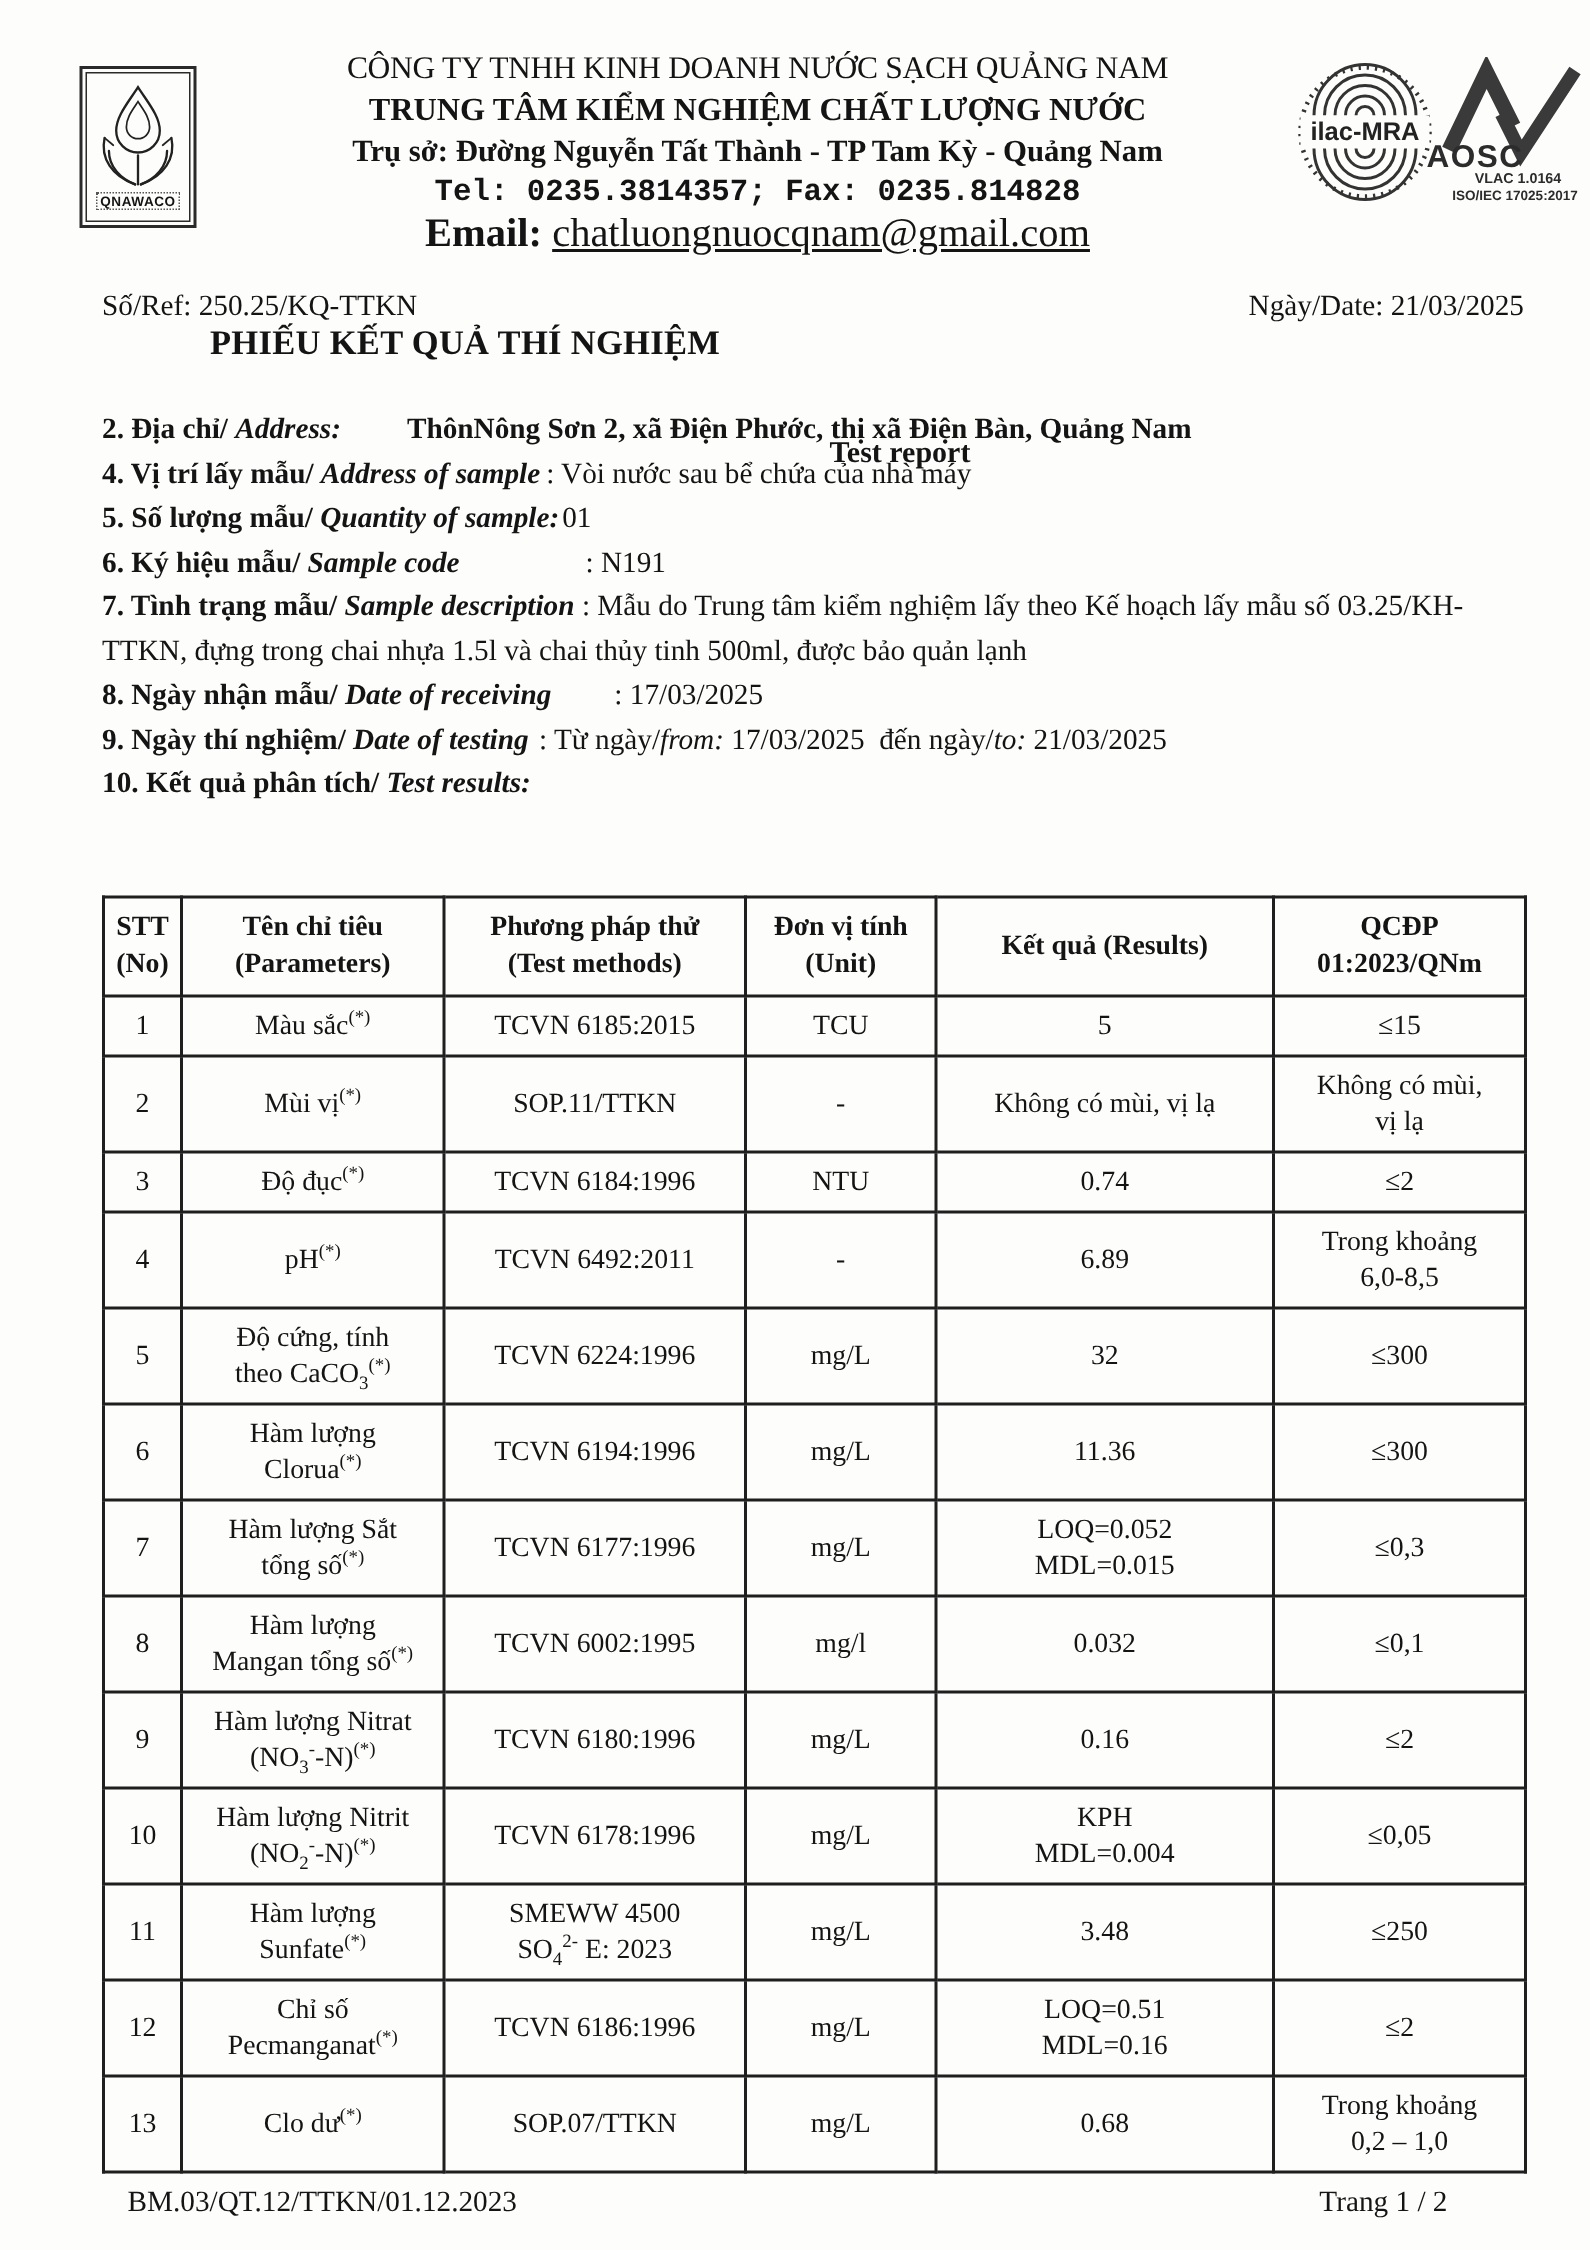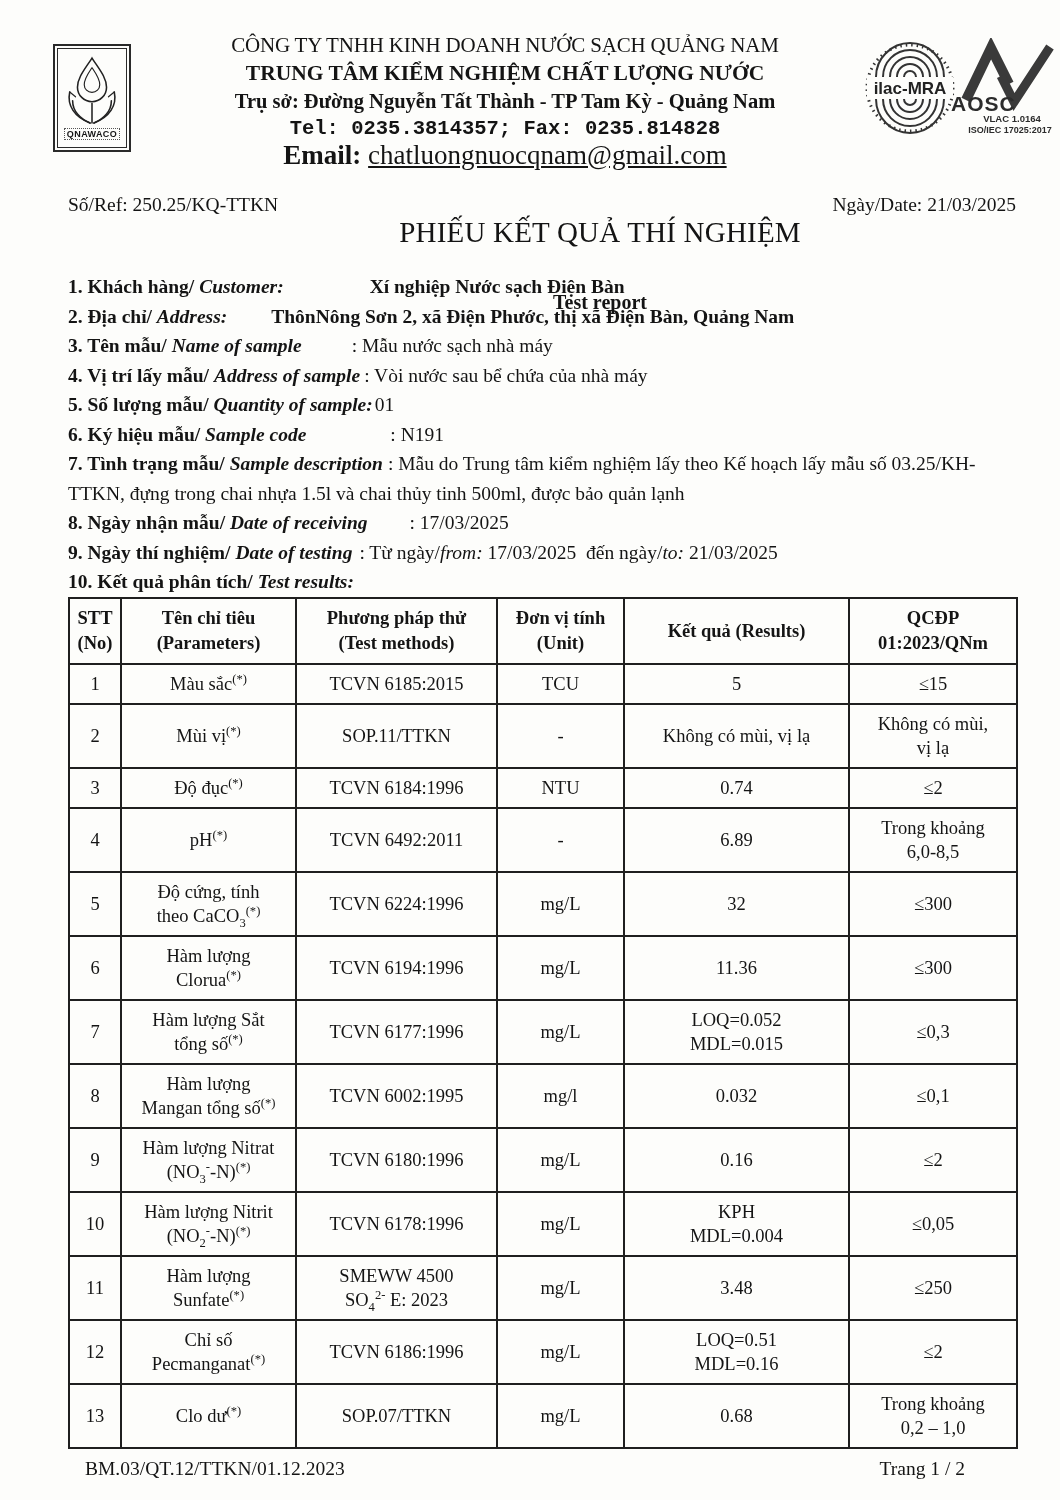--- a/index.html
+++ b/index.html
@@ -17,22 +17,22 @@
   .h2{font-size:21.5px;font-weight:bold;line-height:28px;}
   .h3{font-size:20.5px;font-weight:bold;line-height:28px;}
   .h4{font-size:20.5px;font-weight:bold;line-height:27px;font-family:Liberation Mono, monospace;}
   .h5{font-size:27px;font-weight:bold;line-height:27px;}
   .email{font-weight:normal;text-decoration:underline;color:#141414;}
   .stamp-ilac{position:absolute;left:864px;top:40px;}
   .stamp-aosc{position:absolute;left:950px;top:38px;}
   
   .ref-row{position:absolute;left:68px;top:194px;width:948px;display:flex;
            justify-content:space-between;font-size:19.5px;}
-  .title{position:absolute;left:140px;top:216px;width:920px;text-align:center;
-         font-size:29px;font-weight:normal;letter-spacing:.2px;}
+  .title{position:absolute;left:140px;top:216px;width:920px;
+         font-size:23px;font-weight:bold;letter-spacing:.2px;}
   .subtitle{position:absolute;left:140px;top:243px;width:920px;text-align:center;
             font-size:20px;font-weight:bold;margin-top:48px;}
   
   .info{position:absolute;left:68px;top:272px;width:952px;font-size:19.5px;line-height:29.5px;}
   .b{font-weight:bold;}
   .bi{font-weight:bold;font-style:italic;}
   .i{font-style:italic;}
   .v1{margin-left:86px;font-weight:bold;}
   .v2{margin-left:44px;font-weight:bold;}
   .v3{margin-left:50px;}
@@ -115,23 +115,21 @@
 
   <div class="ref-row">
     <span>Số/Ref: 250.25/KQ-TTKN</span>
     <span>Ngày/Date: 21/03/2025</span>
   </div>
 
   <div class="title">PHIẾU KẾT QUẢ THÍ NGHIỆM</div>
   <div class="subtitle">Test report</div>
 
   <div class="info">
-    <div><span class="b">1. Khách hàng/</span> <span class="bi">Customer:</span><span class="v1">Xí nghiệp Nước sạch Điện Bàn</span></div>
     <div><span class="b">2. Địa chỉ/</span> <span class="bi">Address:</span><span class="v2">ThônNông Sơn 2, xã Điện Phước, thị xã Điện Bàn, Quảng Nam</span></div>
-    <div><span class="b">3. Tên mẫu/</span> <span class="bi">Name of sample</span><span class="v3">: Mẫu nước sạch nhà máy</span></div>
     <div><span class="b">4. Vị trí lấy mẫu/</span> <span class="bi">Address of sample</span><span class="v4">: Vòi nước sau bể chứa của nhà máy</span></div>
     <div><span class="b">5. Số lượng mẫu/</span> <span class="bi">Quantity of sample:</span><span class="v5">01</span></div>
     <div><span class="b">6. Ký hiệu mẫu/</span> <span class="bi">Sample code</span><span class="v6">: N191</span></div>
     <div><span class="b">7. Tình trạng mẫu/</span> <span class="bi">Sample description</span><span class="v7">: Mẫu do Trung tâm kiểm nghiệm lấy theo Kế hoạch lấy mẫu số 03.25/KH-TTKN, đựng trong chai nhựa 1.5l và chai thủy tinh 500ml, được bảo quản lạnh</span></div>
     <div><span class="b">8. Ngày nhận mẫu/</span> <span class="bi">Date of receiving</span><span class="v8">: 17/03/2025</span></div>
     <div><span class="b">9. Ngày thí nghiệm/</span> <span class="bi">Date of testing</span><span class="v9">: Từ ngày/</span><span class="i">from:</span> <span>17/03/2025</span>&nbsp; <span>đến ngày/</span><span class="i">to:</span> <span>21/03/2025</span></div>
     <div><span class="b">10. Kết quả phân tích/</span> <span class="bi">Test results:</span></div>
   </div>
 
   <table class="results">

